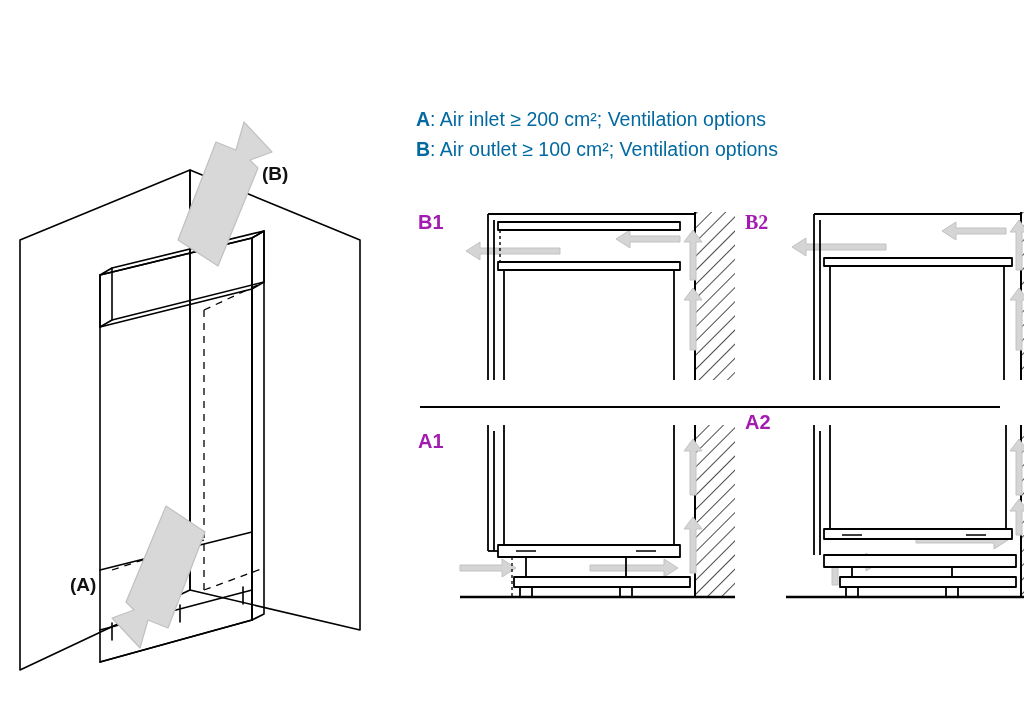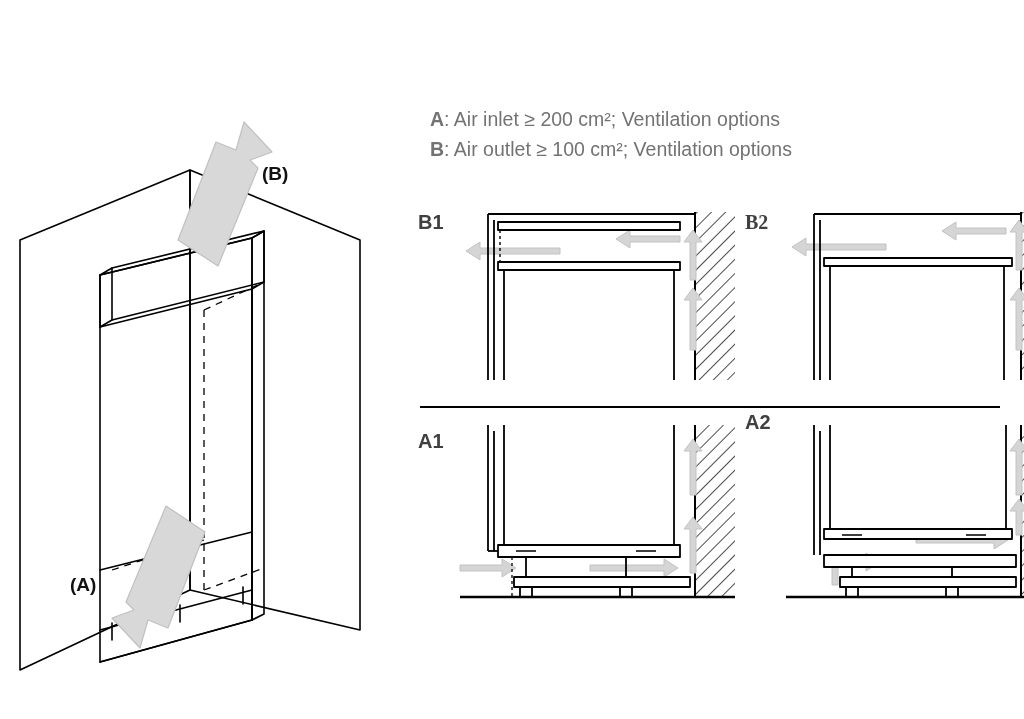--- a/index.html
+++ b/index.html
@@ -24,31 +24,30 @@
   .legend {
     position: absolute;
     left: 416px;
     top: 104px;
     width: 520px;
   }
   .legend-line {
     font-size: 19.5px;
     line-height: 30px;
     white-space: nowrap;
-    color: #737373;
-    margin-left: 14px;
+    color: #0369a1;
   }
   .legend-line .key {
     font-weight: bold;
   }
   .panel-label {
     position: absolute;
     font-size: 20px;
     font-weight: bold;
-    color: #404040;
+    color: #a21caf;
   }
   .lbl-b1 { left: 418px; top: 211px; }
   .lbl-b2 { left: 745px; top: 211px; font-family: Liberation Serif, serif; }
   .lbl-a1 { left: 418px; top: 430px; }
   .lbl-a2 { left: 745px; top: 411px; }
   .corner-label {
     position: absolute;
     font-size: 19px;
     font-weight: bold;
     color: #111;

